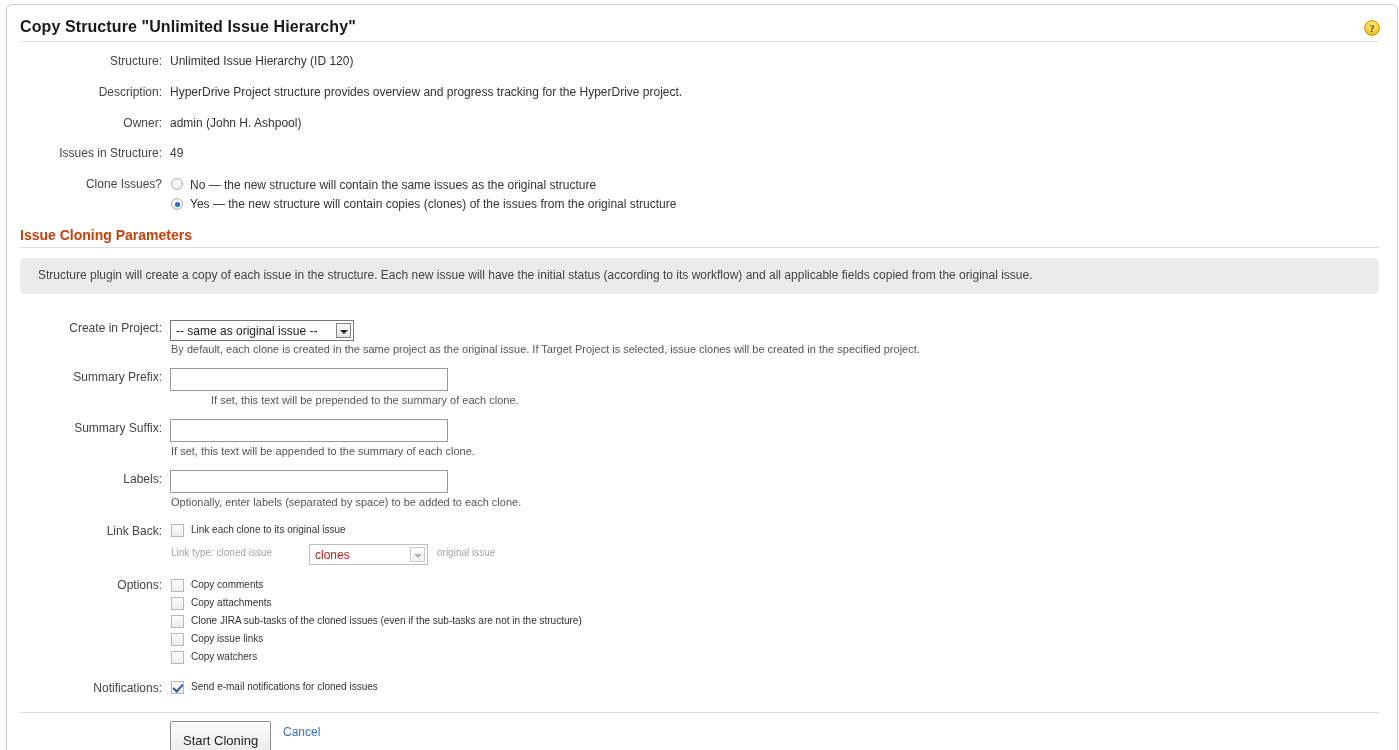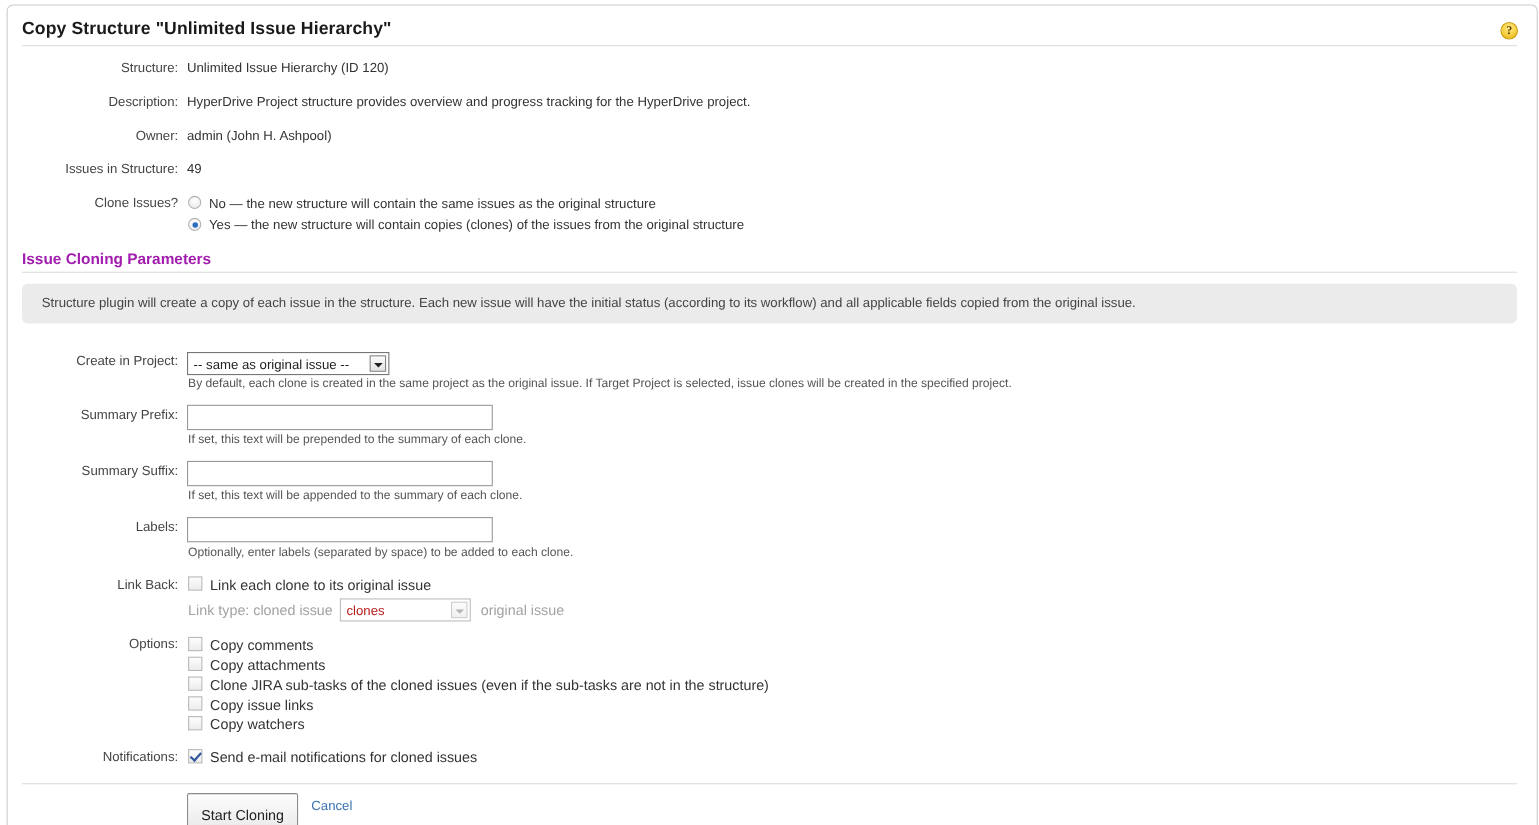--- a/index.html
+++ b/index.html
@@ -112,21 +112,21 @@
     color: #333333;
     white-space: nowrap;
   }
 
   
   .section-title {
     position: absolute;
     left: 20px;
     font-size: 14px;
     font-weight: bold;
-    color: #a21caf;
+    color: #c2410c;
     white-space: nowrap;
   }
   .section-rule {
     position: absolute;
     left: 20px;
     width: 1359px; height: 1px;
     background: #dddddd;
   }
 
   
@@ -209,21 +209,21 @@
     content: "";
     position: absolute;
     left: 3px; top: 0px;
     width: 4px; height: 8px;
     border: solid #31589c;
     border-width: 0 2px 2px 0;
     transform: rotate(42deg);
   }
   .cbox-label {
     position: absolute;
-    font-size: 13px;
+    font-size: 10px;
     color: #333333;
     white-space: nowrap;
   }
   .cbox-label.muted { color: #a2a2a2; }
 
   
   .footer-rule {
     position: absolute;
     left: 20px; top: 712px;
     width: 1359px; height: 1px;
@@ -294,21 +294,21 @@
 
     <div class="flabel" style="top:321px;">Create in Project:</div>
     <div class="select" style="left:170px; top:320px; width:184px;">
       <div class="sel-text">-- same as original issue --</div>
       <div class="sel-arrow"></div>
     </div>
     <div class="desc-note" style="top:343px;">By default, each clone is created in the same project as the original issue. If Target Project is selected, issue clones will be created in the specified project.</div>
 
     <div class="flabel" style="top:370px;padding-left:32px;">Summary Prefix:</div>
     <input class="text-input" style="top: 368px;" type="text" value="">
-    <div class="desc-note" style="top:394px;">If set, this text will be prepended to the summary of each clone.</div>
+    <div class="desc-note" style="top:394px;margin-left:40px;">If set, this text will be prepended to the summary of each clone.</div>
 
     <div class="flabel" style="top:421px;">Summary Suffix:</div>
     <input class="text-input" style="top: 419px;" type="text" value="">
     <div class="desc-note" style="top:445px;">If set, this text will be appended to the summary of each clone.</div>
 
     <div class="flabel" style="top:472px;">Labels:</div>
     <input class="text-input" style="top: 470px;" type="text" value="">
     <div class="desc-note" style="top:496px;">Optionally, enter labels (separated by space) to be added to each clone.</div>
 
     <div class="flabel" style="top:524px;">Link Back:</div>

